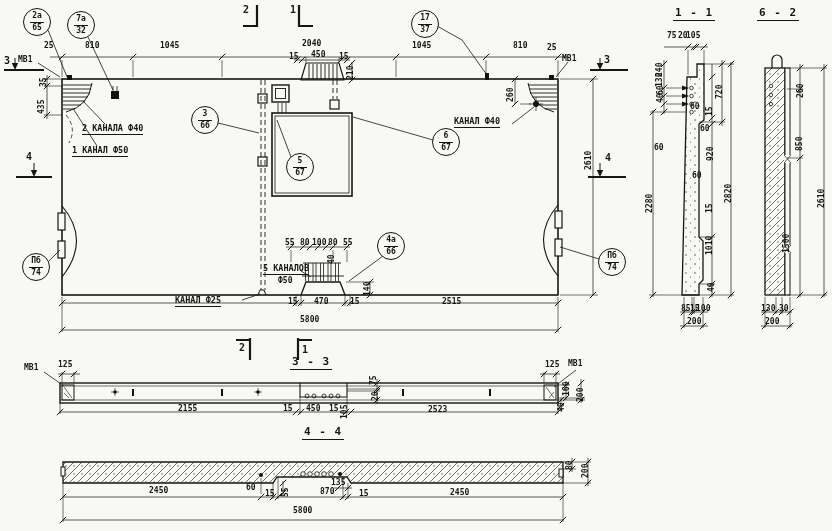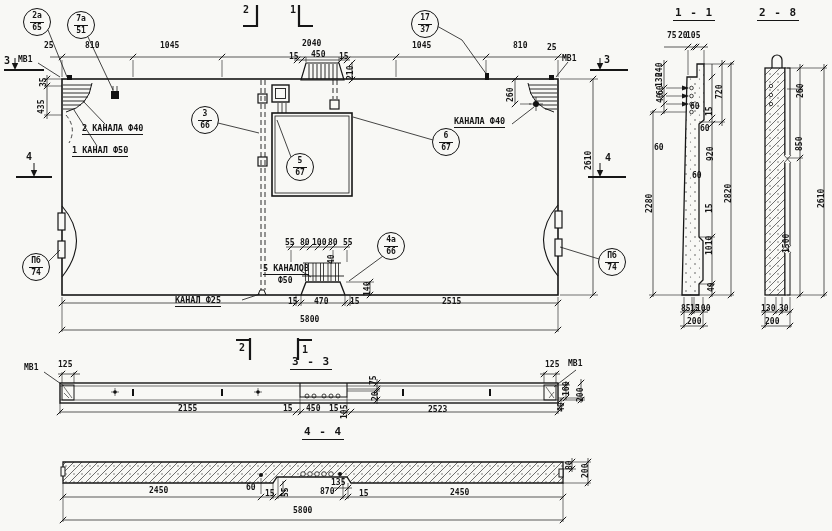--- a/index.html
+++ b/index.html
@@ -323,21 +323,21 @@
         <use href="#tk" x="588" y="483"></use>
 </g>
 </svg>
 
 <div class="co" style="left:23px;top:8px">
   <span class="co-t">2а</span>
   <span class="co-b">65</span>
 </div>
 <div class="co" style="left:67px;top:11px">
   <span class="co-t">7а</span>
-  <span class="co-b">51</span>
+  <span class="co-b">32</span>
 </div>
 <div class="co" style="left:411px;top:10px">
   <span class="co-t">17</span>
   <span class="co-b">37</span>
 </div>
 <div class="co" style="left:191px;top:106px">
   <span class="co-t">3</span>
   <span class="co-b">66</span>
 </div>
 <div class="co" style="left:286px;top:153px">
@@ -385,21 +385,21 @@
 <span class="dv" style="left:363px;top:296px">140</span>
 <span class="d" style="left:288px;top:297px">15</span>
 <span class="d" style="left:314px;top:297px">470</span>
 <span class="d" style="left:350px;top:297px">15</span>
 <span class="d" style="left:442px;top:297px">2515</span>
 <span class="d" style="left:300px;top:315px">5800</span>
 <span class="d" style="left:18px;top:55px">МВ1</span>
 <span class="d" style="left:562px;top:54px">МВ1</span>
 <span class="lbl" style="left:82px;top:123px">2 КАНАЛА Ф40</span>
 <span class="lbl" style="left:72px;top:145px">1 КАНАЛ Ф50</span>
-<span class="lbl" style="left:454px;top:116px">КАНАЛА Ф40</span>
+<span class="lbl" style="left:454px;top:116px">КАНАЛ Ф40</span>
 <span class="lbl" style="left:263px;top:263px">5 КАНАЛОВ</span>
 <span class="d" style="left:278px;top:276px">Ф50</span>
 <span class="lbl" style="left:175px;top:295px">КАНАЛ Ф25</span>
 <span class="mk" style="left:243px;top:4px">2</span>
 <span class="mk" style="left:290px;top:4px">1</span>
 <span class="mk" style="left:4px;top:55px">3</span>
 <span class="mk" style="left:26px;top:151px">4</span>
 <span class="mk" style="left:604px;top:54px">3</span>
 <span class="mk" style="left:605px;top:152px">4</span>
 <span class="mk" style="left:239px;top:342px">2</span>
@@ -423,21 +423,21 @@
 <span class="dv" style="left:705px;top:213px">15</span>
 <span class="dv" style="left:705px;top:255px">1010</span>
 <span class="dv" style="left:707px;top:292px">40</span>
 <span class="dv" style="left:724px;top:203px">2820</span>
 <span class="d" style="left:692px;top:171px">60</span>
 <span class="d" style="left:681px;top:304px">85</span>
 <span class="d" style="left:690px;top:304px">15</span>
 <span class="d" style="left:696px;top:304px">100</span>
 <span class="d" style="left:687px;top:317px">200</span>
 
-<span class="t" style="left:757px;top:6px">2 - 8</span>
+<span class="t" style="left:757px;top:6px">6 - 2</span>
 <span class="dv" style="left:796px;top:98px">260</span>
 <span class="dv" style="left:795px;top:151px">850</span>
 <span class="dv" style="left:782px;top:253px">1500</span>
 <span class="dv" style="left:817px;top:208px">2610</span>
 <span class="d" style="left:761px;top:304px">130</span>
 <span class="d" style="left:779px;top:304px">30</span>
 <span class="d" style="left:765px;top:317px">200</span>
 
 <span class="t" style="left:290px;top:355px">3 - 3</span>
 <span class="d" style="left:58px;top:360px">125</span>

